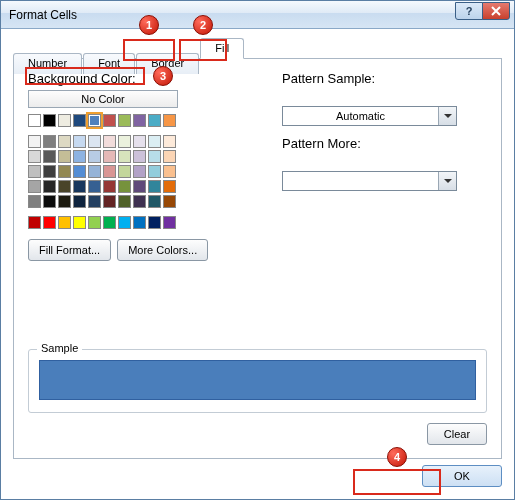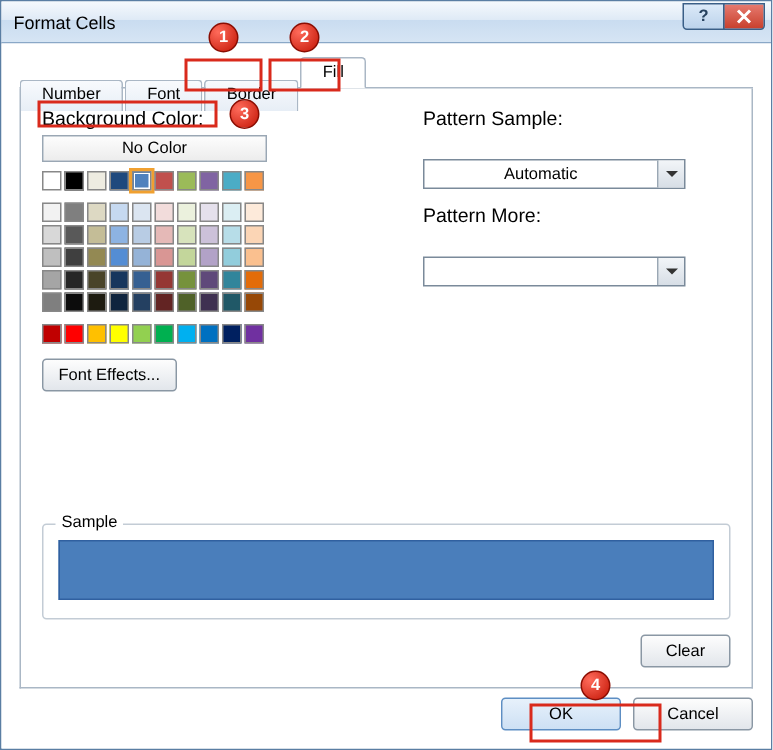--- a/index.html
+++ b/index.html
@@ -277,21 +277,22 @@
               <div class="swatch" style="background: rgb(255, 255, 0);"></div>
               <div class="swatch" style="background: rgb(146, 208, 80);"></div>
               <div class="swatch" style="background: rgb(0, 176, 80);"></div>
               <div class="swatch" style="background: rgb(0, 176, 240);"></div>
               <div class="swatch" style="background: rgb(0, 112, 192);"></div>
               <div class="swatch" style="background: rgb(0, 32, 96);"></div>
               <div class="swatch" style="background: rgb(112, 48, 160);"></div>
             </div>
           </div>
         <div class="small-btn-row">
-          <div class="btn">Font Effects...</div>
+          <div class="btn">Fill Format...</div>
+          <div class="btn">More Colors...</div>
         </div>
       </div>
 
       <div class="right-col">
         <span class="label">Pattern Sample:</span>
         <div class="combo">
           <div class="combo-text">Automatic</div>
           <div class="combo-arrow"></div>
         </div>
         <div style="height:10px"></div>
@@ -307,21 +308,20 @@
         <div class="sample-box"></div>
       </div>
 
       <div class="clear-row">
         <div class="btn" style="width:60px;text-align:center">Clear</div>
       </div>
     </div>
 
     <div class="footer-btns">
       <div class="btn ok-btn">OK</div>
-      <div class="btn cancel-btn">Cancel</div>
     </div>
   </div>
 
   <div class="callout" style="left:122px; top:38px; width:52px; height:22px;"></div>
   <div class="callout" style="left:178px; top:38px; width:48px; height:22px;"></div>
   <div class="callout" style="left:24px; top:66px; width:120px; height:18px;"></div>
   <div class="callout" style="left:352px; top:468px; width:88px; height:26px;"></div>
   <div class="badge" style="left:138px; top:14px;">1</div>
   <div class="badge" style="left:192px; top:14px;">2</div>
   <div class="badge" style="left:152px; top:65px;">3</div>

